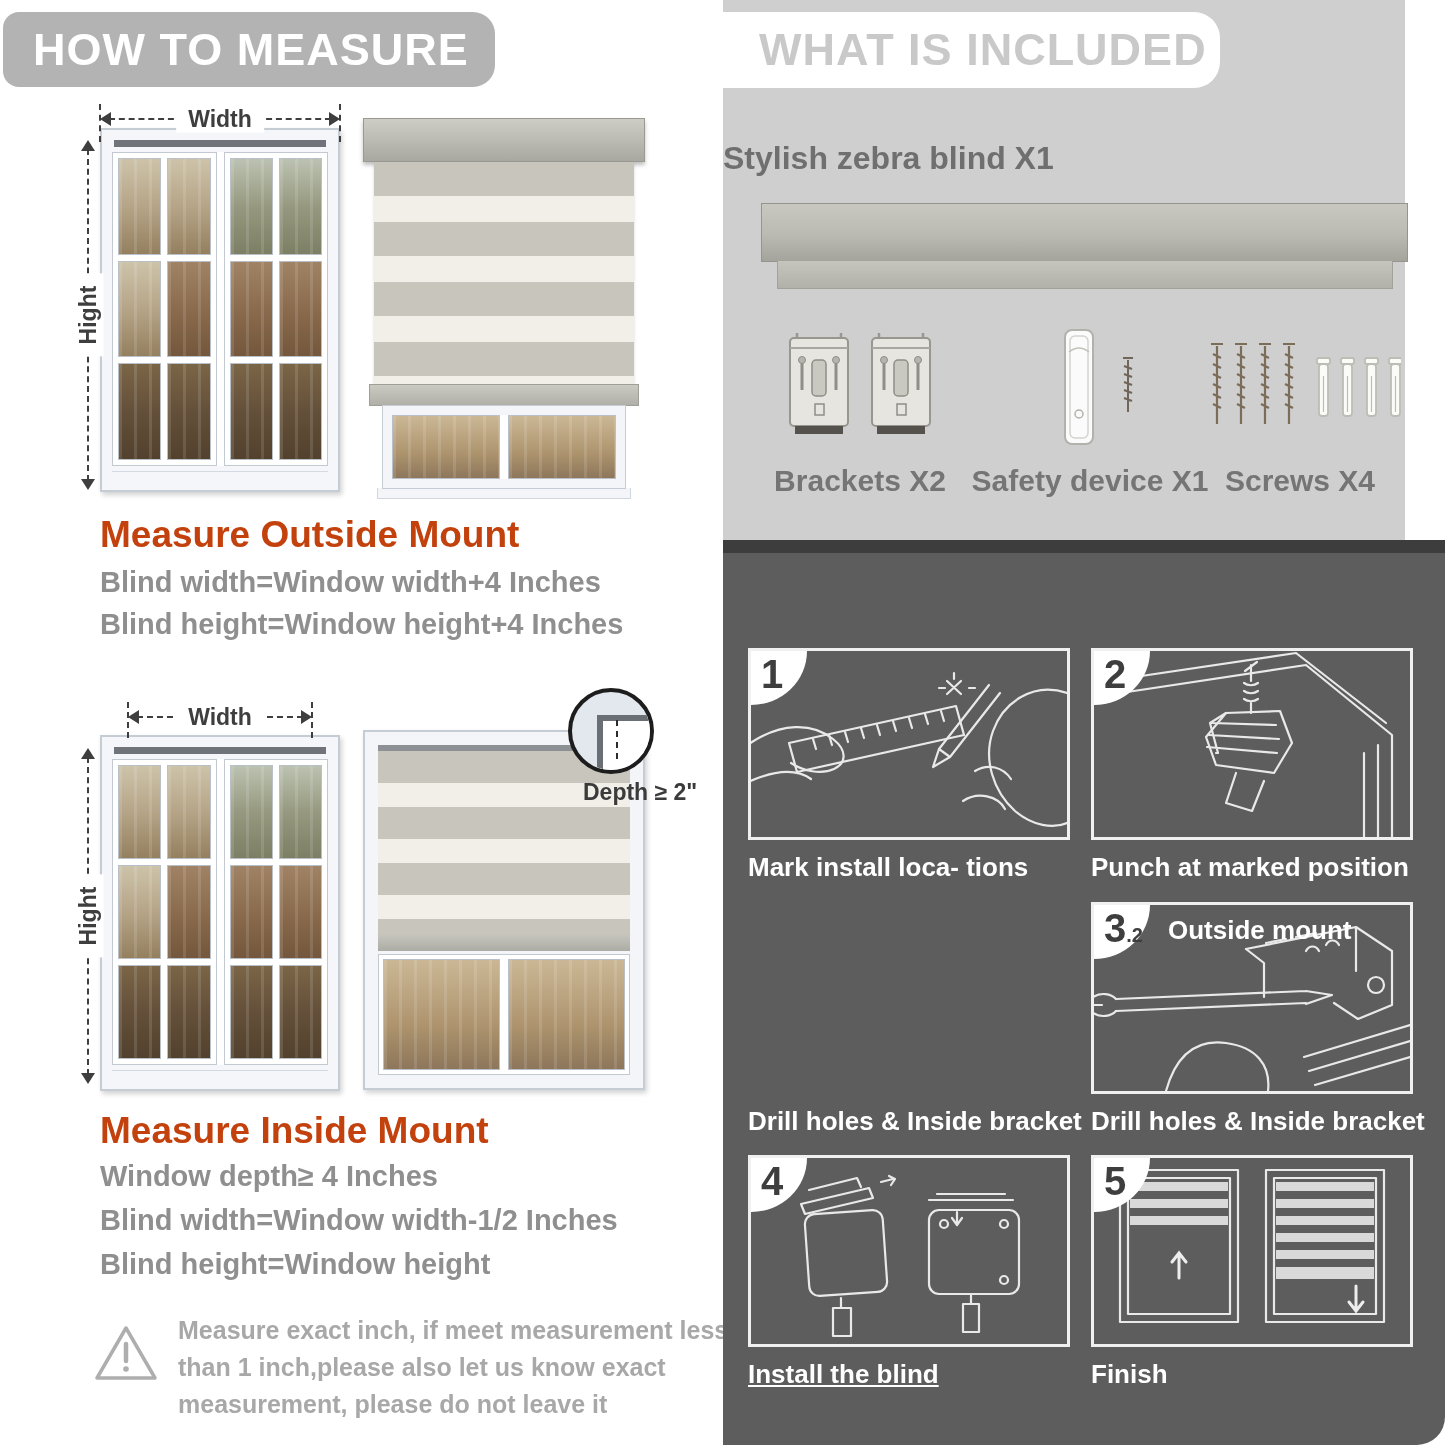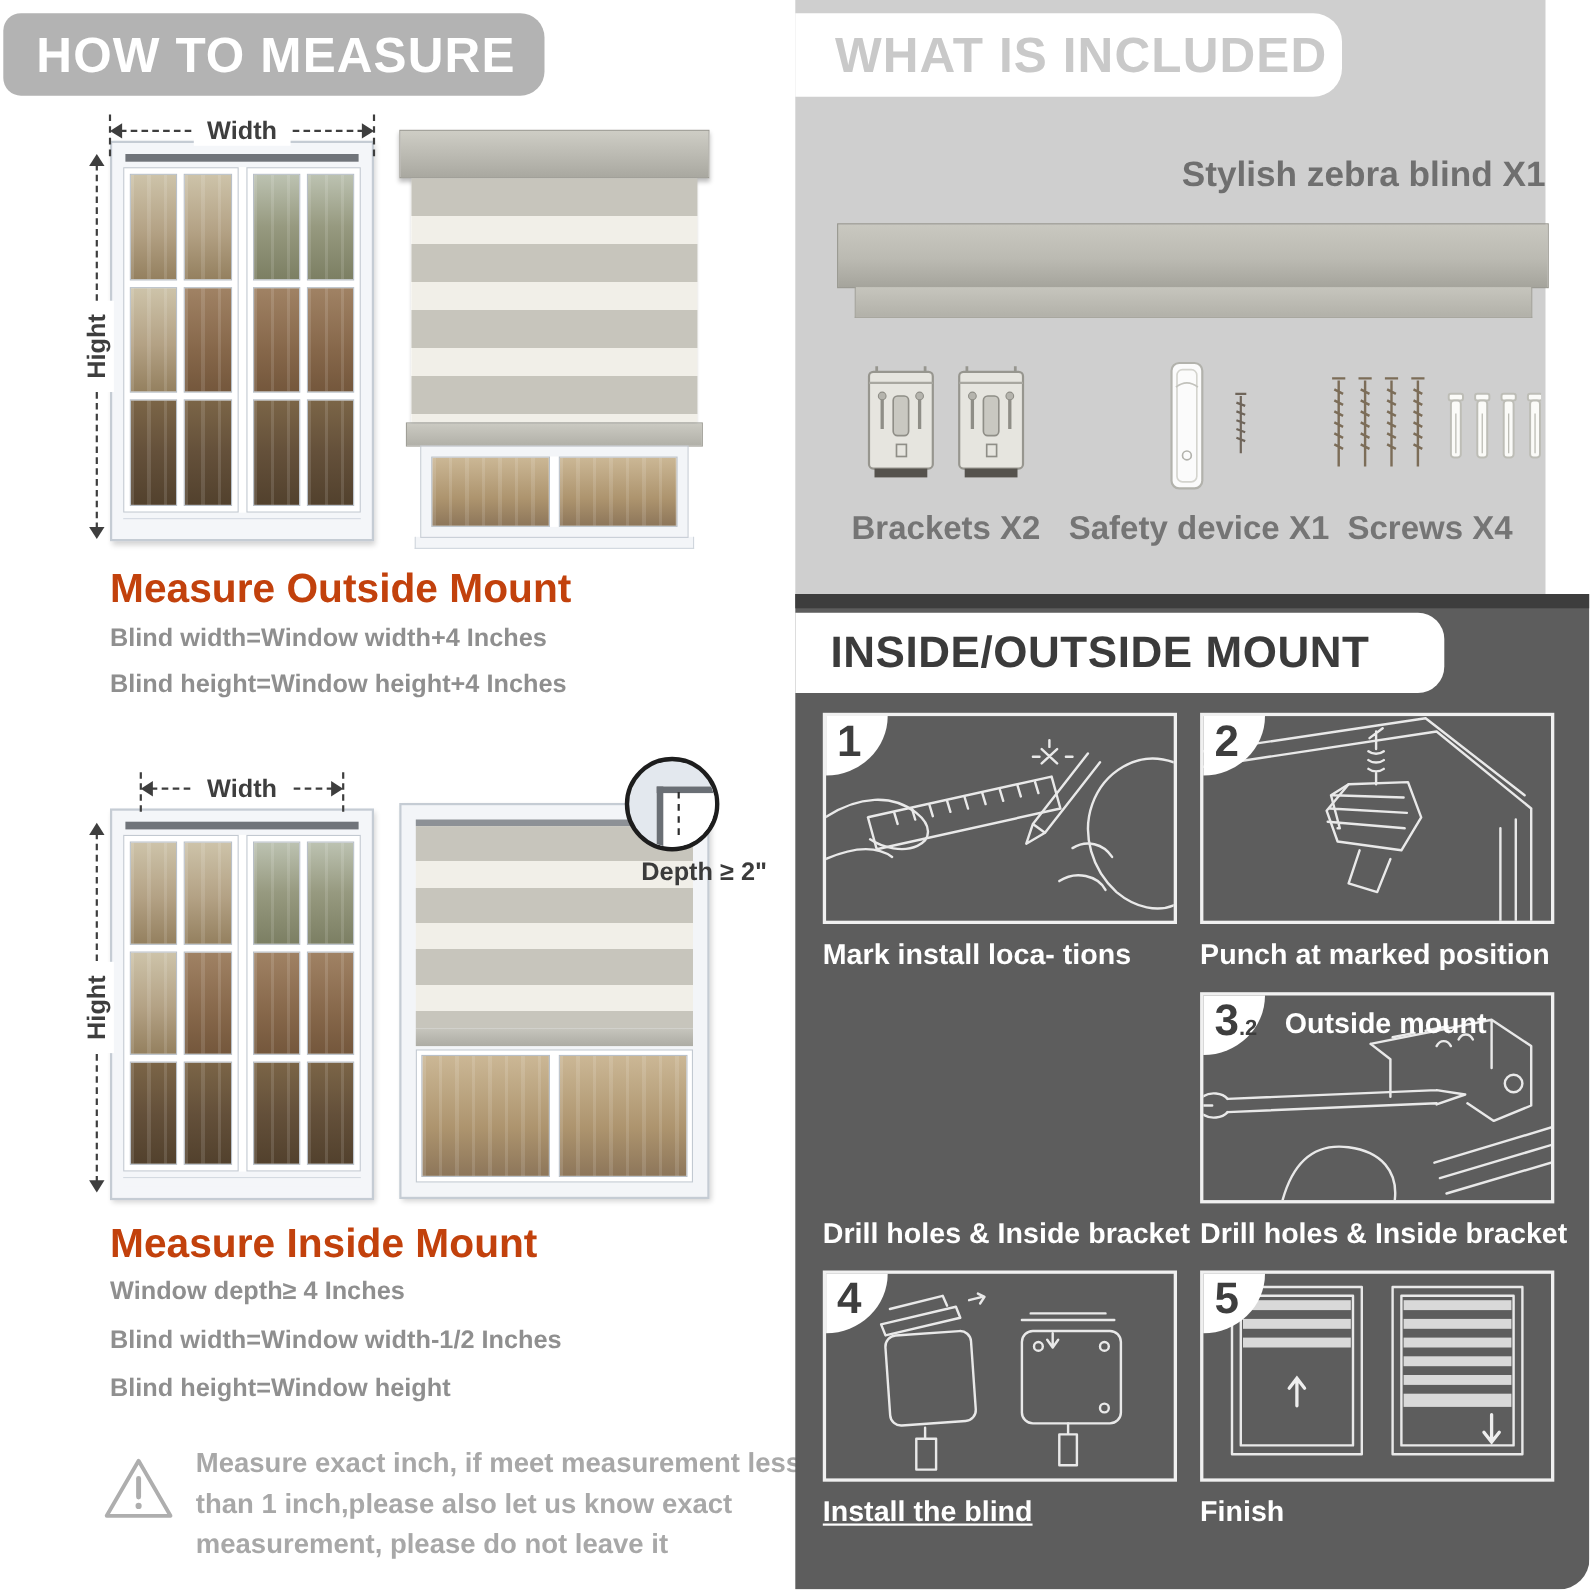--- a/index.html
+++ b/index.html
@@ -62,25 +62,25 @@
     padding:0 12px;font-weight:bold;font-size:23px;color:#3e3e3e;white-space:nowrap;}
   .vtick{position:absolute;width:0;border-left:2px dashed #3e3e3e;}
   .varrow{position:absolute;width:16px;}
   .varrow .vl{position:absolute;top:9px;bottom:9px;left:7px;border-left:2px dashed #3e3e3e;}
   .varrow .at{position:absolute;top:0;left:1px;width:0;height:0;border:7px solid transparent;border-bottom:11px solid #3e3e3e;border-top:none;}
   .varrow .ab{position:absolute;bottom:0;left:1px;width:0;height:0;border:7px solid transparent;border-top:11px solid #3e3e3e;border-bottom:none;}
   .varrow .dimlbl{transform:translate(-50%,-50%) rotate(-90deg);padding:2px 12px;}
 
   
   .h-dark{position:absolute;font-size:37px;font-weight:bold;color:#c2410c;}
-  .line-gray{position:absolute;font-size:23px;font-weight:bold;color:#8f8f8f;}
+  .line-gray{position:absolute;font-size:29px;font-weight:bold;color:#8f8f8f;}
   .warn-text{position:absolute;font-size:25px;font-weight:bold;color:#a8a8a8;line-height:37px;}
   .inc-label{position:absolute;top:464px;transform:translateX(-50%);font-size:30px;font-weight:bold;color:#757575;white-space:nowrap;}
   .depth-lbl{position:absolute;font-size:23px;font-weight:bold;color:#3b3b3b;white-space:nowrap;}
-  .stylish-lbl{position:absolute;left:0;right:0;top:140px;text-align:right;font-size:32px;font-weight:bold;color:#6f6f6f;}
+  .stylish-lbl{position:absolute;left:0;right:0;top:140px;text-align:left;font-size:32px;font-weight:bold;color:#6f6f6f;}
 
   
   .inc{position:absolute;left:723px;top:0;width:682px;height:545px;background:#cfcfcf;}
   .rail1{position:absolute;left:38px;top:203px;width:645px;height:57px;border:1px solid #96958d;
     background:linear-gradient(180deg,#c9c8c0 0%,#bbbab2 55%,#a5a49c 100%);}
   .rail2{position:absolute;left:54px;top:261px;width:614px;height:27px;border:1px solid #a3a29a;border-top:none;
     background:linear-gradient(180deg,#c6c5bd 0%,#b2b1a9 100%);}
   .mount{position:absolute;left:723px;top:540px;width:722px;height:905px;background:#5d5d5d;}
   .mount-topbar{position:absolute;left:0;top:0;right:0;height:13px;background:#3d3d3d;}
 
@@ -290,21 +290,20 @@
       </g>
     </svg>
 
     <div class="inc-label" style="left:137px;">Brackets X2</div>
     <div class="inc-label" style="left:367px;">Safety device X1</div>
     <div class="inc-label" style="left:577px;">Screws X4</div>
   </div>
 
   <div class="mount">
     <div class="mount-topbar"></div>
-    <div class="banner-mount">INSIDE/OUTSIDE MOUNT</div>
 
     <div class="step" style="left:25px;top:108px;">
       <svg viewBox="0 0 316 186">
         <g stroke="#e9e9e9" stroke-width="2.2" fill="none" stroke-linecap="round" stroke-linejoin="round">
           <path d="M-5,95 C30,70 62,72 82,88 C96,99 96,112 83,118 C70,124 52,120 40,112"></path>
           <path d="M-5,132 C25,118 46,118 60,128"></path>
           <path d="M38,92 L205,55 L213,84 L46,121 Z"></path>
           <path d="M62,88 l3,10 M78,84 l3,10 M94,81 l3,10 M110,77 l3,10 M126,74 l3,10 M142,70 l3,10 M158,67 l3,10 M174,63 l3,10 M190,60 l3,10"></path>
           <path d="M196,30 l14,13 M210,30 l-14,13 M203,22 v6 M188,37 h6 M218,37 h6"></path>
           <path d="M238,34 L188,98 M249,42 L199,106 M188,98 l11,8 l-17,10 z"></path>

